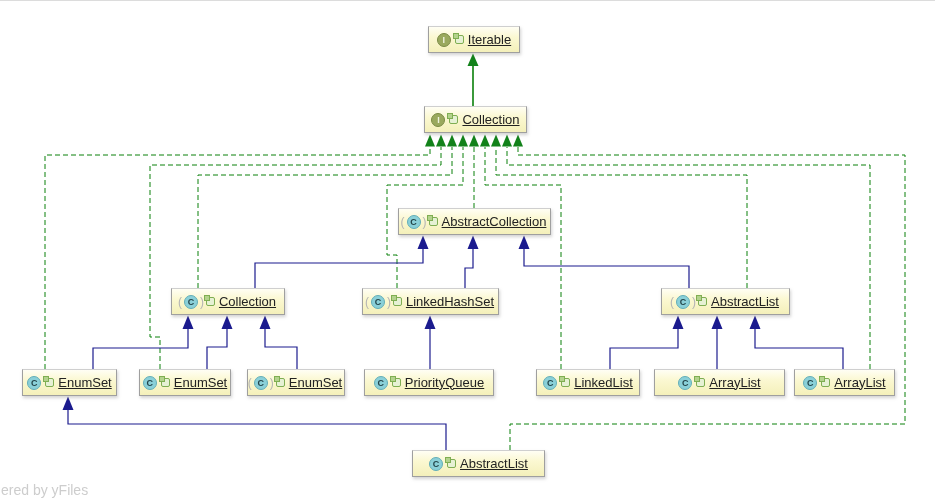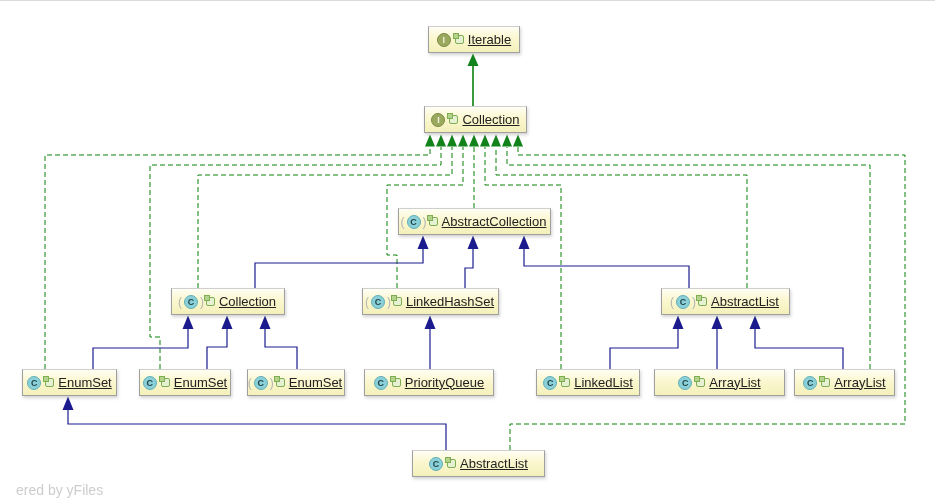--- a/index.html
+++ b/index.html
@@ -17,21 +17,21 @@
   .circ{width:14px;height:14px;min-width:14px;border-radius:50%;display:flex;
         align-items:center;justify-content:center;font-size:9px;font-weight:bold;
         box-sizing:border-box;}
   .circ.iface{background:#9aa95e;border:1px solid #7a8a44;color:#eef2dc;}
   .circ.cls{background:#8ad0d8;border:1px solid #63aeb8;color:#23454a;}
   .paren{color:#b4b4b4;font-size:12px;margin:0 -2px;line-height:14px;}
   .mini{width:9px;height:9px;min-width:9px;border:1px solid #7fae52;background:#e6f1d4;
         border-radius:2px;position:relative;box-sizing:border-box;}
   .mini::before{content:"";position:absolute;left:-3px;top:-3px;width:4px;height:4px;
         background:#b3d28c;border:1px solid #7fae52;}
-  .watermark{position:absolute;left:16px;top:482px;z-index:3;color:#cdcdcd;font-size:14px;}
+  .watermark{position:absolute;left:1px;top:482px;z-index:3;color:#cdcdcd;font-size:14px;}
 </style>
 </head>
 <body>
 
 <div class="canvas">
   <div class="topline"></div>
 
   <svg class="edges" width="935" height="502">
 
     <g stroke="#0a800a" fill="none" stroke-width="1" stroke-dasharray="5,3">

